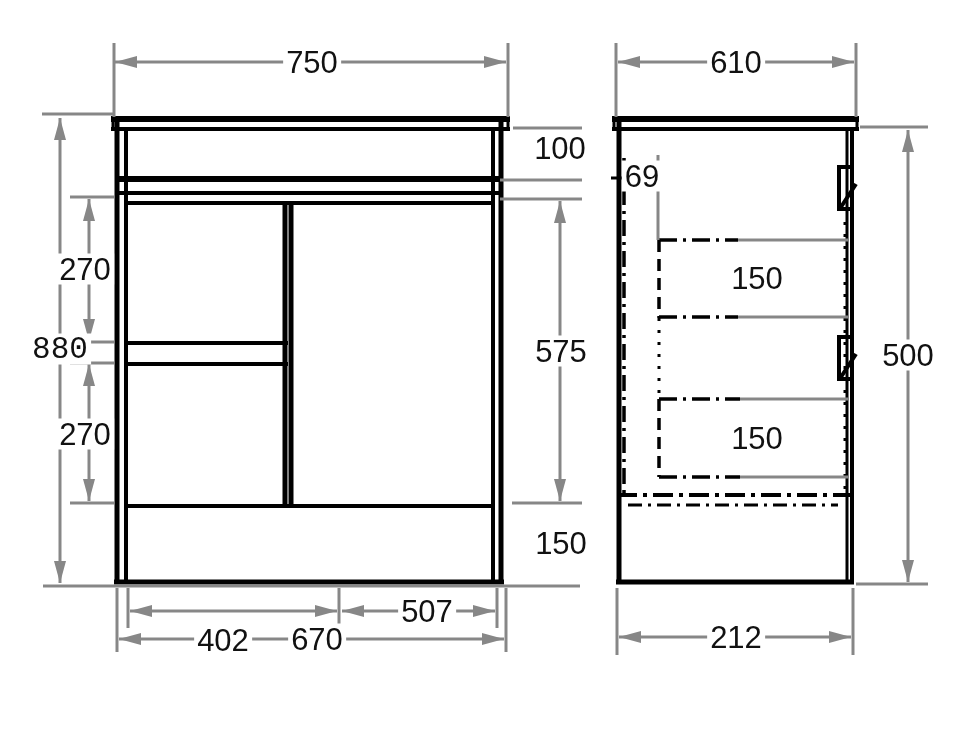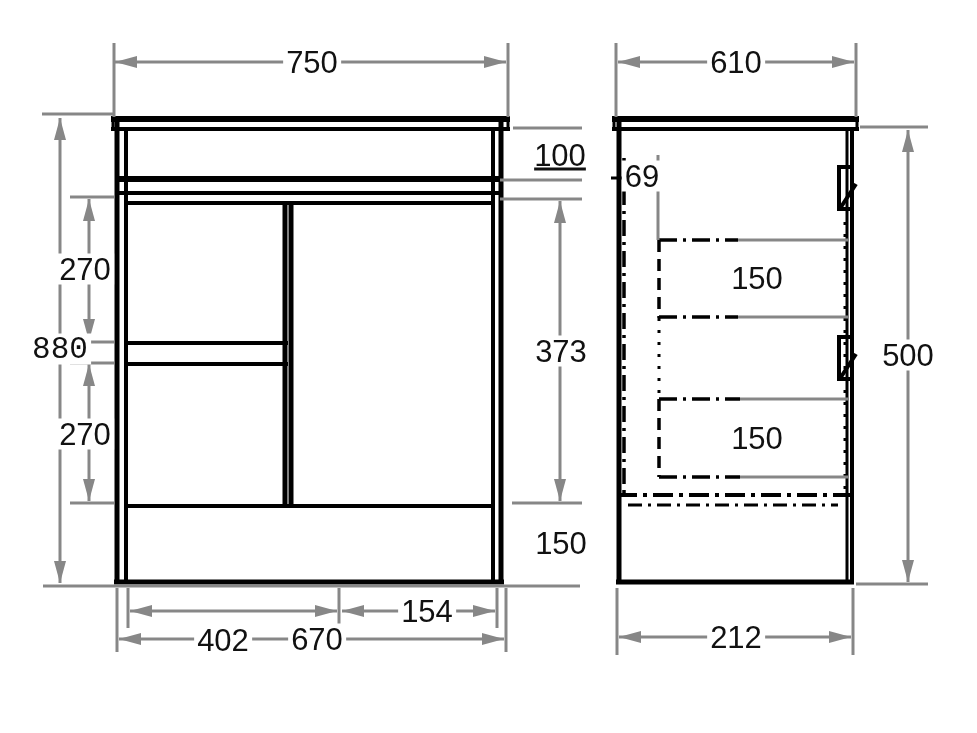--- a/index.html
+++ b/index.html
@@ -135,27 +135,27 @@
       <line class="dim" x1="908" y1="130" x2="908" y2="582"></line>
       <line class="dim" x1="130" y1="611" x2="337" y2="611"></line>
       <line class="dim" x1="342" y1="611" x2="495" y2="611"></line>
       <line class="dim" x1="119" y1="639" x2="504" y2="639"></line>
       <line class="dim" x1="619" y1="637" x2="851" y2="637"></line>
     </g>
   </svg>
 
   <span class="lbl" style="left:312px;top:62px;text-align:center;">750</span>
   <span class="lbl" style="left:60px;top:349px;font-family:Liberation Mono, monospace;">880</span>
-  <span class="lbl" style="left:560px;top:155px;text-decoration:underline;">100</span>
+  <span class="lbl" style="left:560px;top:148px;">100</span>
   <span class="lbl" style="left:85px;top:269px;">270</span>
   <span class="lbl" style="left:85px;top:434px;">270</span>
-  <span class="lbl" style="left:561px;top:351px;">373</span>
+  <span class="lbl" style="left:561px;top:351px;">575</span>
   <span class="lbl" style="left:561px;top:543px;">150</span>
   <span class="lbl" style="left:223px;top:611px;margin-top:29px;">402</span>
-  <span class="lbl" style="left:427px;top:611px;">154</span>
+  <span class="lbl" style="left:427px;top:611px;">507</span>
   <span class="lbl" style="left:317px;top:639px;">670</span>
 
   <span class="lbl" style="left:736px;top:62px;">610</span>
   <span class="lbl" style="left:642px;top:176px;text-align:center;">69</span>
   <span class="lbl" style="left:757px;top:278px;">150</span>
   <span class="lbl" style="left:757px;top:438px;">150</span>
   <span class="lbl" style="left:908px;top:355px;">500</span>
   <span class="lbl" style="left:736px;top:637px;">212</span>
 
 </div>

